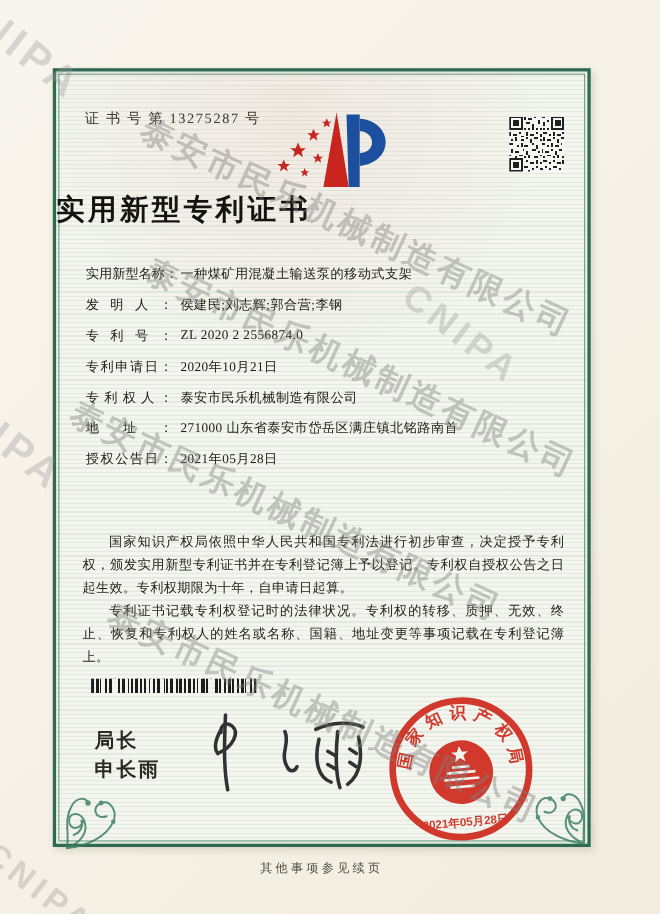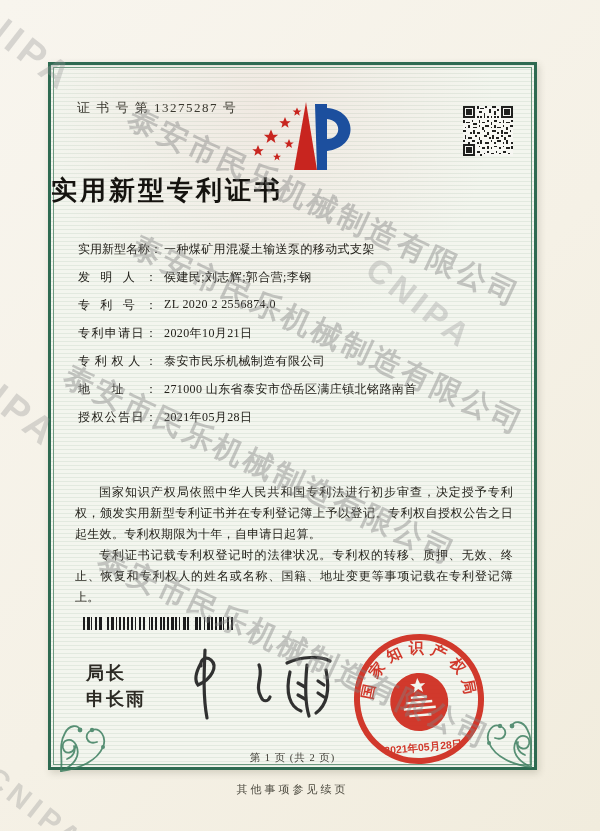--- a/index.html
+++ b/index.html
@@ -223,18 +223,17 @@
         <path d="M8 74 C22 68 28 58 23 48 C19 40 8 42 10 51 C12 58 21 57 23 48"></path>
         <path d="M8 74 C26 72 44 64 50 50 C54 40 47 30 39 33 C30 36 33 49 44 45"></path>
         <path d="M8 74 C10 60 5 48 12 36 C16 28 25 27 27 33"></path>
         <path d="M14 62 C20 60 23 54 21 49"></path>
         <circle cx="27" cy="33" r="2.4" fill="#3e7f60" stroke="none"></circle>
         <circle cx="39" cy="33" r="2.2" fill="#3e7f60" stroke="none"></circle>
         <circle cx="50" cy="50" r="2" fill="#3e7f60" stroke="none"></circle>
       </g>
     </svg>
 
-    <div class="page-indicator">第 1 页 (共 2 页)</div>
   </div>
 
   <div class="continuation">其他事项参见续页</div>
 
 </div>
 
 </body></html>

